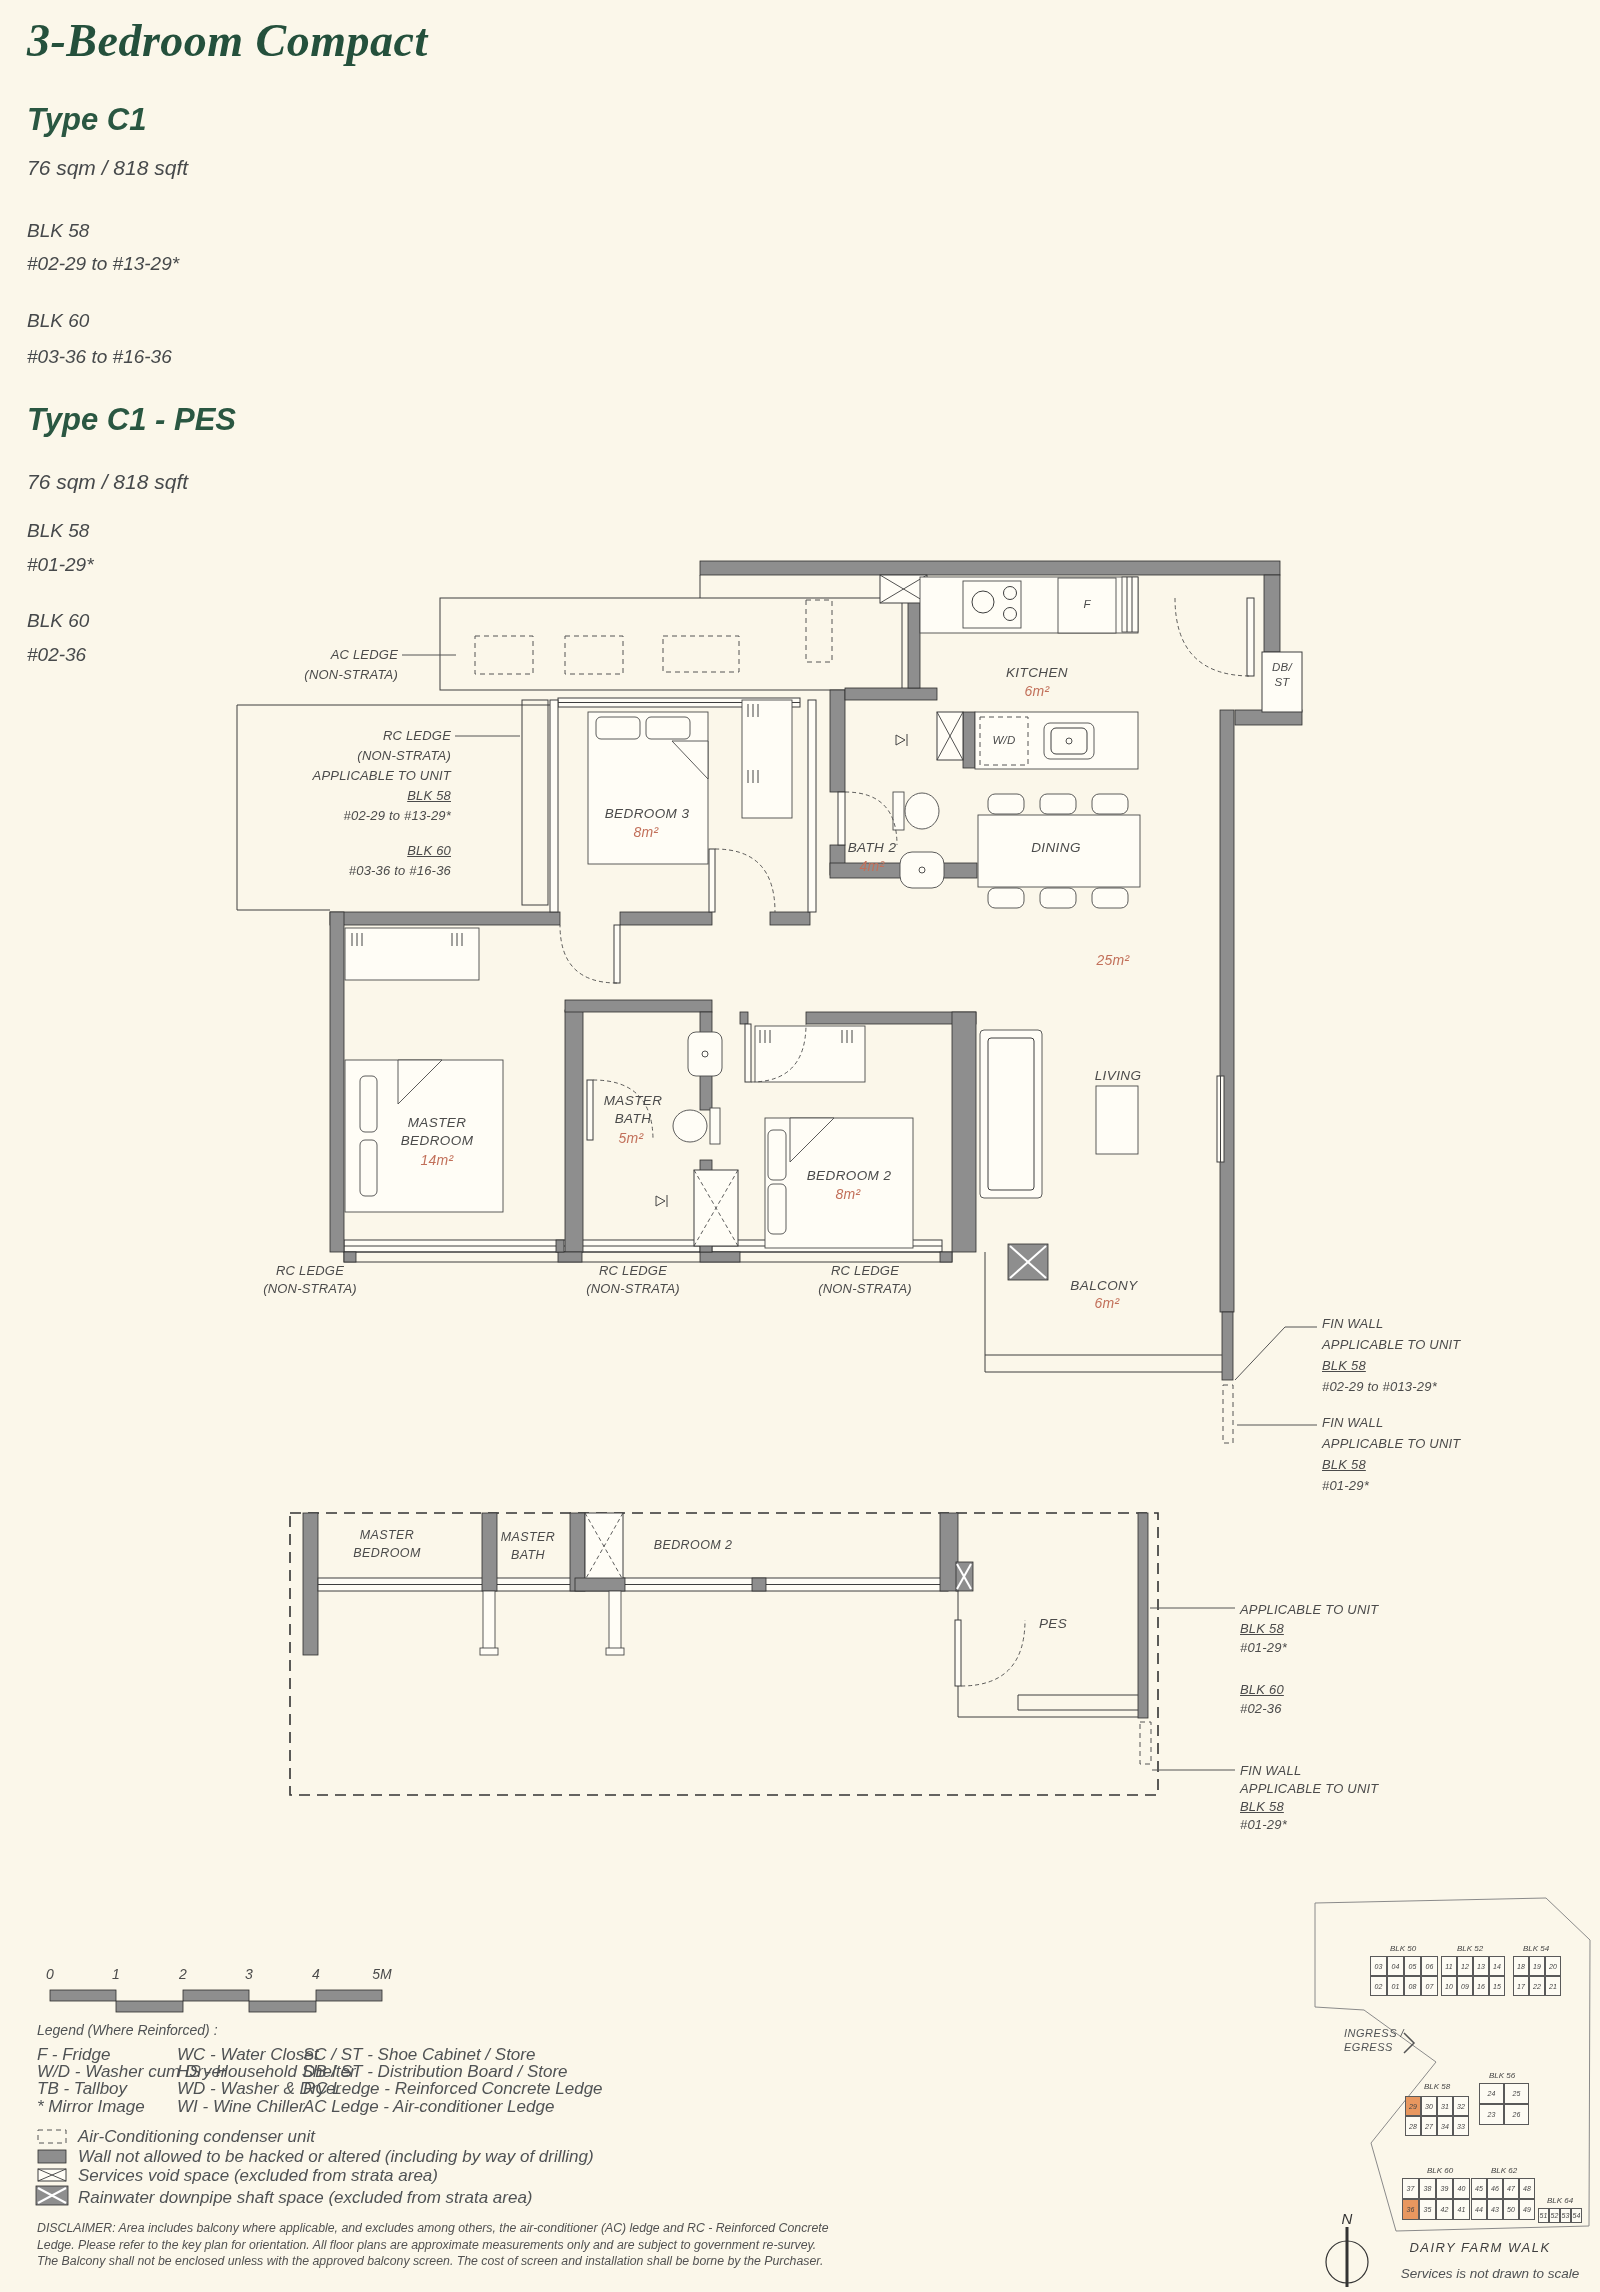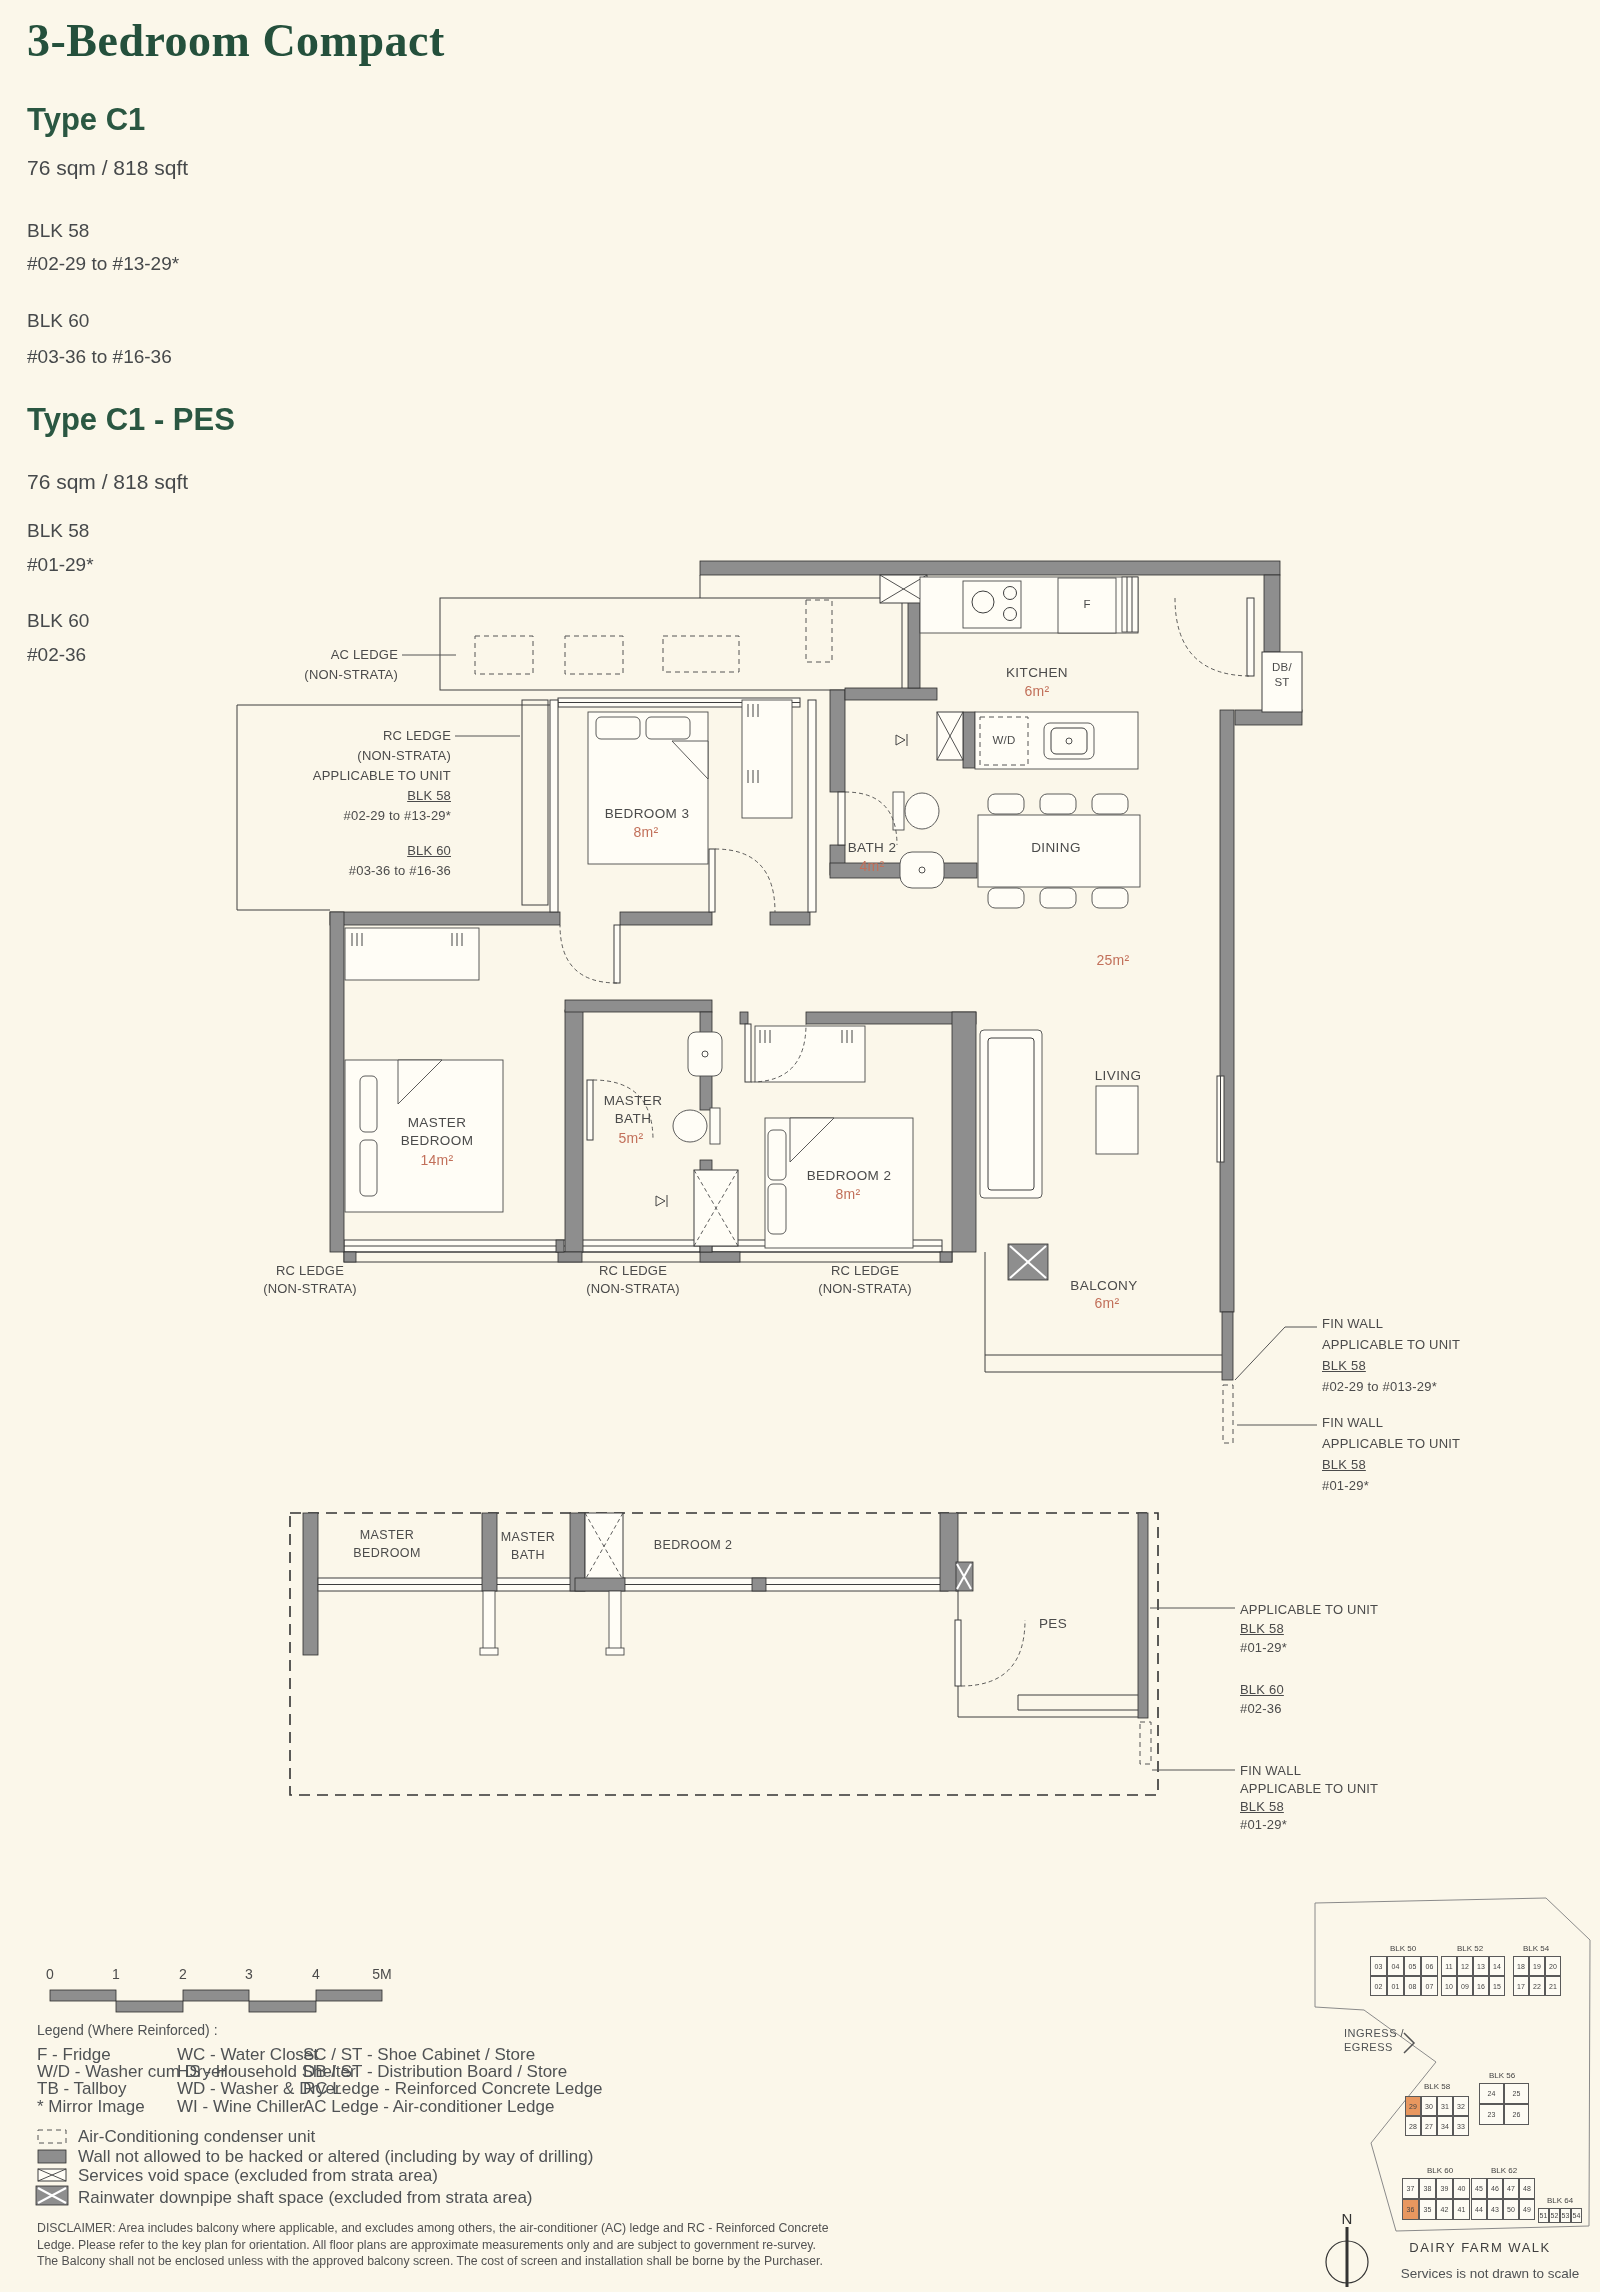--- a/index.html
+++ b/index.html
@@ -1,17 +1,17 @@
 <!DOCTYPE html>
 <html><head>
 <meta charset="utf-8">
 <style>
   html,body{margin:0;padding:0;background:#fbf7ea;}
   #page{position:relative;width:1600px;height:2292px;background:#fbf7ea;overflow:hidden;
-        font-family:"Liberation Sans",sans-serif;}
+        font-family:"Liberation Sans",sans-serif;font-style:italic;}
   svg{position:absolute;left:0;top:0;z-index:1;}
   .wall{fill:#8e8e8e;stroke:#2e2e2e;stroke-width:.8;}
   .tl{fill:none;stroke:#3e3e3e;stroke-width:1;}
   .tw{fill:#fffdf6;stroke:#3e3e3e;stroke-width:1;}
   .fur{fill:#fffdf6;stroke:#4a4a4a;stroke-width:.9;}
   .dash{fill:none;stroke:#555;stroke-width:1;stroke-dasharray:5 4;}
   .bdash{fill:none;stroke:#333;stroke-width:1.6;stroke-dasharray:11 7;}
   .door{fill:none;stroke:#4a4a4a;stroke-width:.9;stroke-dasharray:4 3;}
   .ldr{fill:none;stroke:#555;stroke-width:1;}
   .wx{stroke:#fff;stroke-width:2;}

